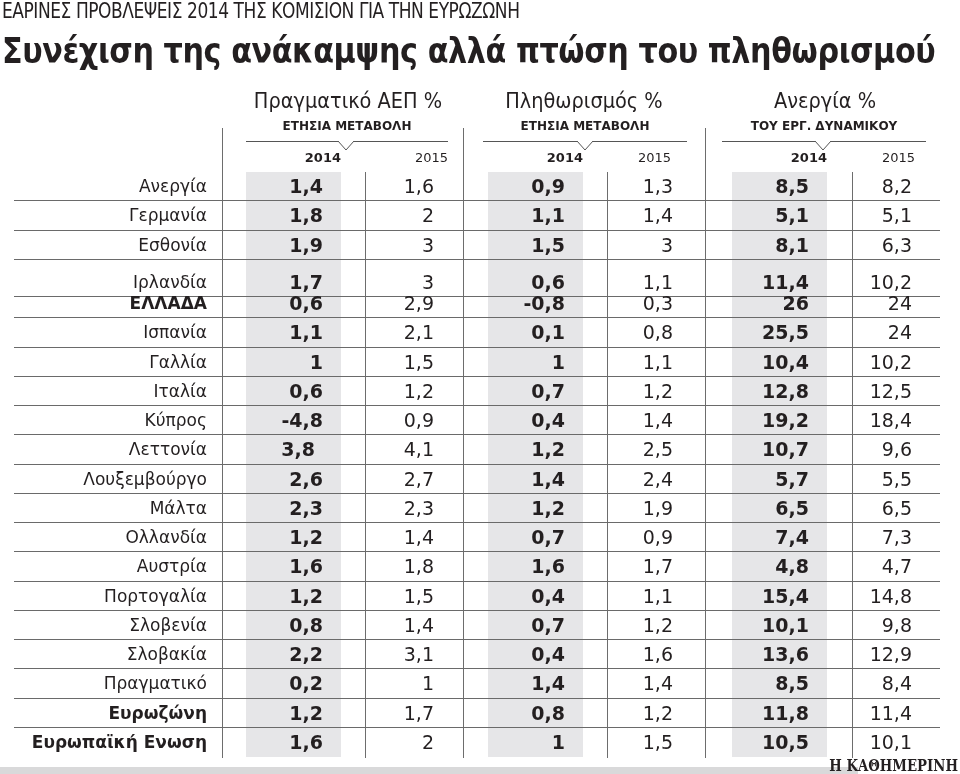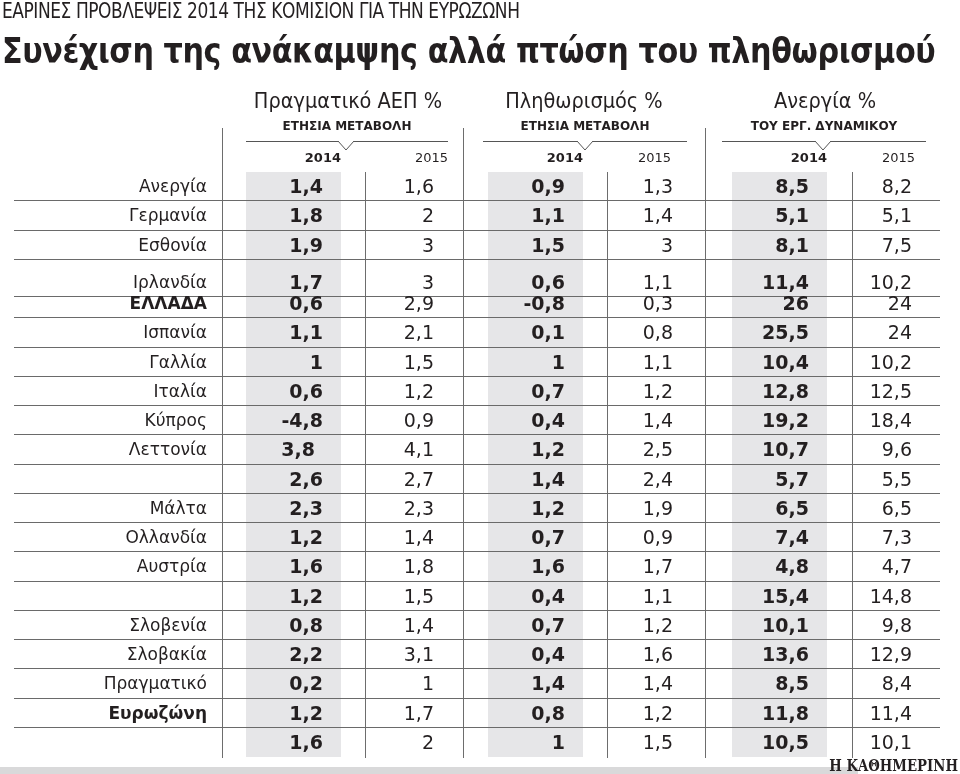--- a/index.html
+++ b/index.html
@@ -104,21 +104,21 @@
       <div class="cell v15" style="left: 838px;">5,1</div>
       <div class="sep"></div>
     </div>
     <div class="row" style="top: 230.52px;">
       <div class="cell name">Εσθονία</div>
       <div class="cell v14" style="left: 249px;">1,9</div>
       <div class="cell v15" style="left: 360px;">3</div>
       <div class="cell v14" style="left: 491px;">1,5</div>
       <div class="cell v15" style="left: 599px;">3</div>
       <div class="cell v14" style="left: 735px;">8,1</div>
-      <div class="cell v15" style="left: 838px;">7,5</div>
+      <div class="cell v15" style="left: 838px;">6,3</div>
       <div class="sep"></div>
     </div>
     <div class="row" style="top: 268px;">
       <div class="cell name">Ιρλανδία</div>
       <div class="cell v14" style="left: 249px;">1,7</div>
       <div class="cell v15" style="left: 360px;">3</div>
       <div class="cell v14" style="left: 491px;">0,6</div>
       <div class="cell v15" style="left: 599px;">1,1</div>
       <div class="cell v14" style="left: 735px;">11,4</div>
       <div class="cell v15" style="left: 838px;">10,2</div>
@@ -178,20 +178,21 @@
       <div class="cell name">Λεττονία</div>
       <div class="cell v14" style="left: 241px;">3,8</div>
       <div class="cell v15" style="left: 360px;">4,1</div>
       <div class="cell v14" style="left: 491px;">1,2</div>
       <div class="cell v15" style="left: 599px;">2,5</div>
       <div class="cell v14" style="left: 735px;">10,7</div>
       <div class="cell v15" style="left: 838px;">9,6</div>
       <div class="sep"></div>
     </div>
     <div class="row" style="top: 464.6px;">
+      <div class="cell name">Λουξεμβούργο</div>
       <div class="cell v14" style="left: 249px;">2,6</div>
       <div class="cell v15" style="left: 360px;">2,7</div>
       <div class="cell v14" style="left: 491px;">1,4</div>
       <div class="cell v15" style="left: 599px;">2,4</div>
       <div class="cell v14" style="left: 735px;">5,7</div>
       <div class="cell v15" style="left: 838px;">5,5</div>
       <div class="sep"></div>
     </div>
     <div class="row" style="top: 493.86px;">
       <div class="cell name">Μάλτα</div>
@@ -217,20 +218,21 @@
       <div class="cell name">Αυστρία</div>
       <div class="cell v14" style="left: 249px;">1,6</div>
       <div class="cell v15" style="left: 360px;">1,8</div>
       <div class="cell v14" style="left: 491px;">1,6</div>
       <div class="cell v15" style="left: 599px;">1,7</div>
       <div class="cell v14" style="left: 735px;">4,8</div>
       <div class="cell v15" style="left: 838px;">4,7</div>
       <div class="sep"></div>
     </div>
     <div class="row" style="top: 581.64px;">
+      <div class="cell name">Πορτογαλία</div>
       <div class="cell v14" style="left: 249px;">1,2</div>
       <div class="cell v15" style="left: 360px;">1,5</div>
       <div class="cell v14" style="left: 491px;">0,4</div>
       <div class="cell v15" style="left: 599px;">1,1</div>
       <div class="cell v14" style="left: 735px;">15,4</div>
       <div class="cell v15" style="left: 838px;">14,8</div>
       <div class="sep"></div>
     </div>
     <div class="row" style="top: 610.9px;">
       <div class="cell name">Σλοβενία</div>
@@ -266,20 +268,21 @@
       <div class="cell name bold">Ευρωζώνη</div>
       <div class="cell v14" style="left: 249px;">1,2</div>
       <div class="cell v15" style="left: 360px;">1,7</div>
       <div class="cell v14" style="left: 491px;">0,8</div>
       <div class="cell v15" style="left: 599px;">1,2</div>
       <div class="cell v14" style="left: 735px;">11,8</div>
       <div class="cell v15" style="left: 838px;">11,4</div>
       <div class="sep"></div>
     </div>
     <div class="row last" style="top: 727.94px;">
+      <div class="cell name bold">Ευρωπαϊκή Ενωση</div>
       <div class="cell v14" style="left: 249px;">1,6</div>
       <div class="cell v15" style="left: 360px;">2</div>
       <div class="cell v14" style="left: 491px;">1</div>
       <div class="cell v15" style="left: 599px;">1,5</div>
       <div class="cell v14" style="left: 735px;">10,5</div>
       <div class="cell v15" style="left: 838px;">10,1</div>
     </div>
   </div>
 
 <div class="footer-bar"></div>

